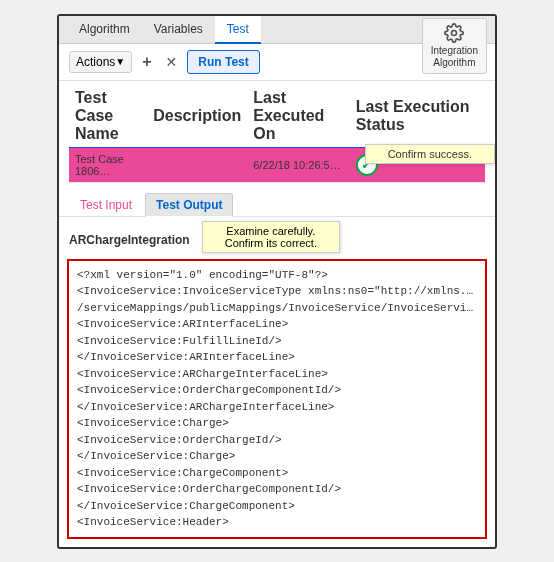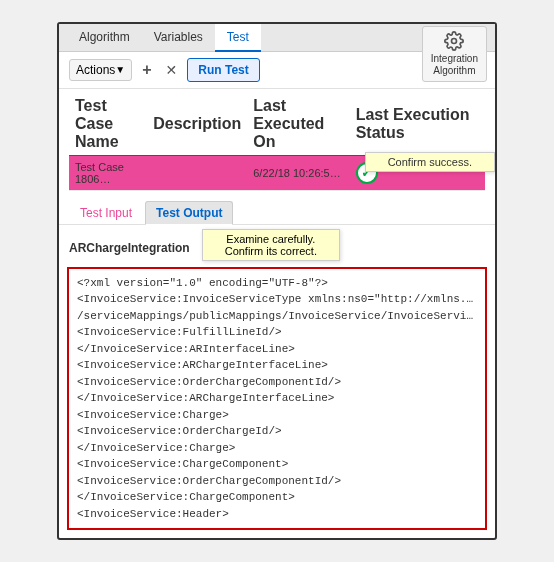--- a/index.html
+++ b/index.html
@@ -265,20 +265,21 @@
     <div style="display:flex;flex-direction:column;align-items:center;margin-left:0">
       <div class="tooltip-box" style="white-space:pre-line;text-align:center">Examine carefully.
 Confirm its correct.</div>
     </div>
   </div>
 
   <div class="output-area">
     <div class="line">&lt;?xml version="1.0" encoding="UTF-8"?&gt;</div>
     <div class="line">&lt;InvoiceService:InvoiceServiceType xmlns:ns0="http://xmlns.oracle.com/adf/svc/types/" xr</div>
     <div class="line">/serviceMappings/publicMappings/InvoiceService/InvoiceServiceType" xmlns:xsi="http://www.w3.org/2001</div>
+    <div class="line">    &lt;InvoiceService:ARInterfaceLine&gt;</div>
     <div class="line">        &lt;InvoiceService:FulfillLineId/&gt;</div>
     <div class="line">    &lt;/InvoiceService:ARInterfaceLine&gt;</div>
     <div class="line">    &lt;InvoiceService:ARChargeInterfaceLine&gt;</div>
     <div class="line">        &lt;InvoiceService:OrderChargeComponentId/&gt;</div>
     <div class="line">    &lt;/InvoiceService:ARChargeInterfaceLine&gt;</div>
     <div class="line">    &lt;InvoiceService:Charge&gt;</div>
     <div class="line">        &lt;InvoiceService:OrderChargeId/&gt;</div>
     <div class="line">    &lt;/InvoiceService:Charge&gt;</div>
     <div class="line">    &lt;InvoiceService:ChargeComponent&gt;</div>
     <div class="line">        &lt;InvoiceService:OrderChargeComponentId/&gt;</div>

